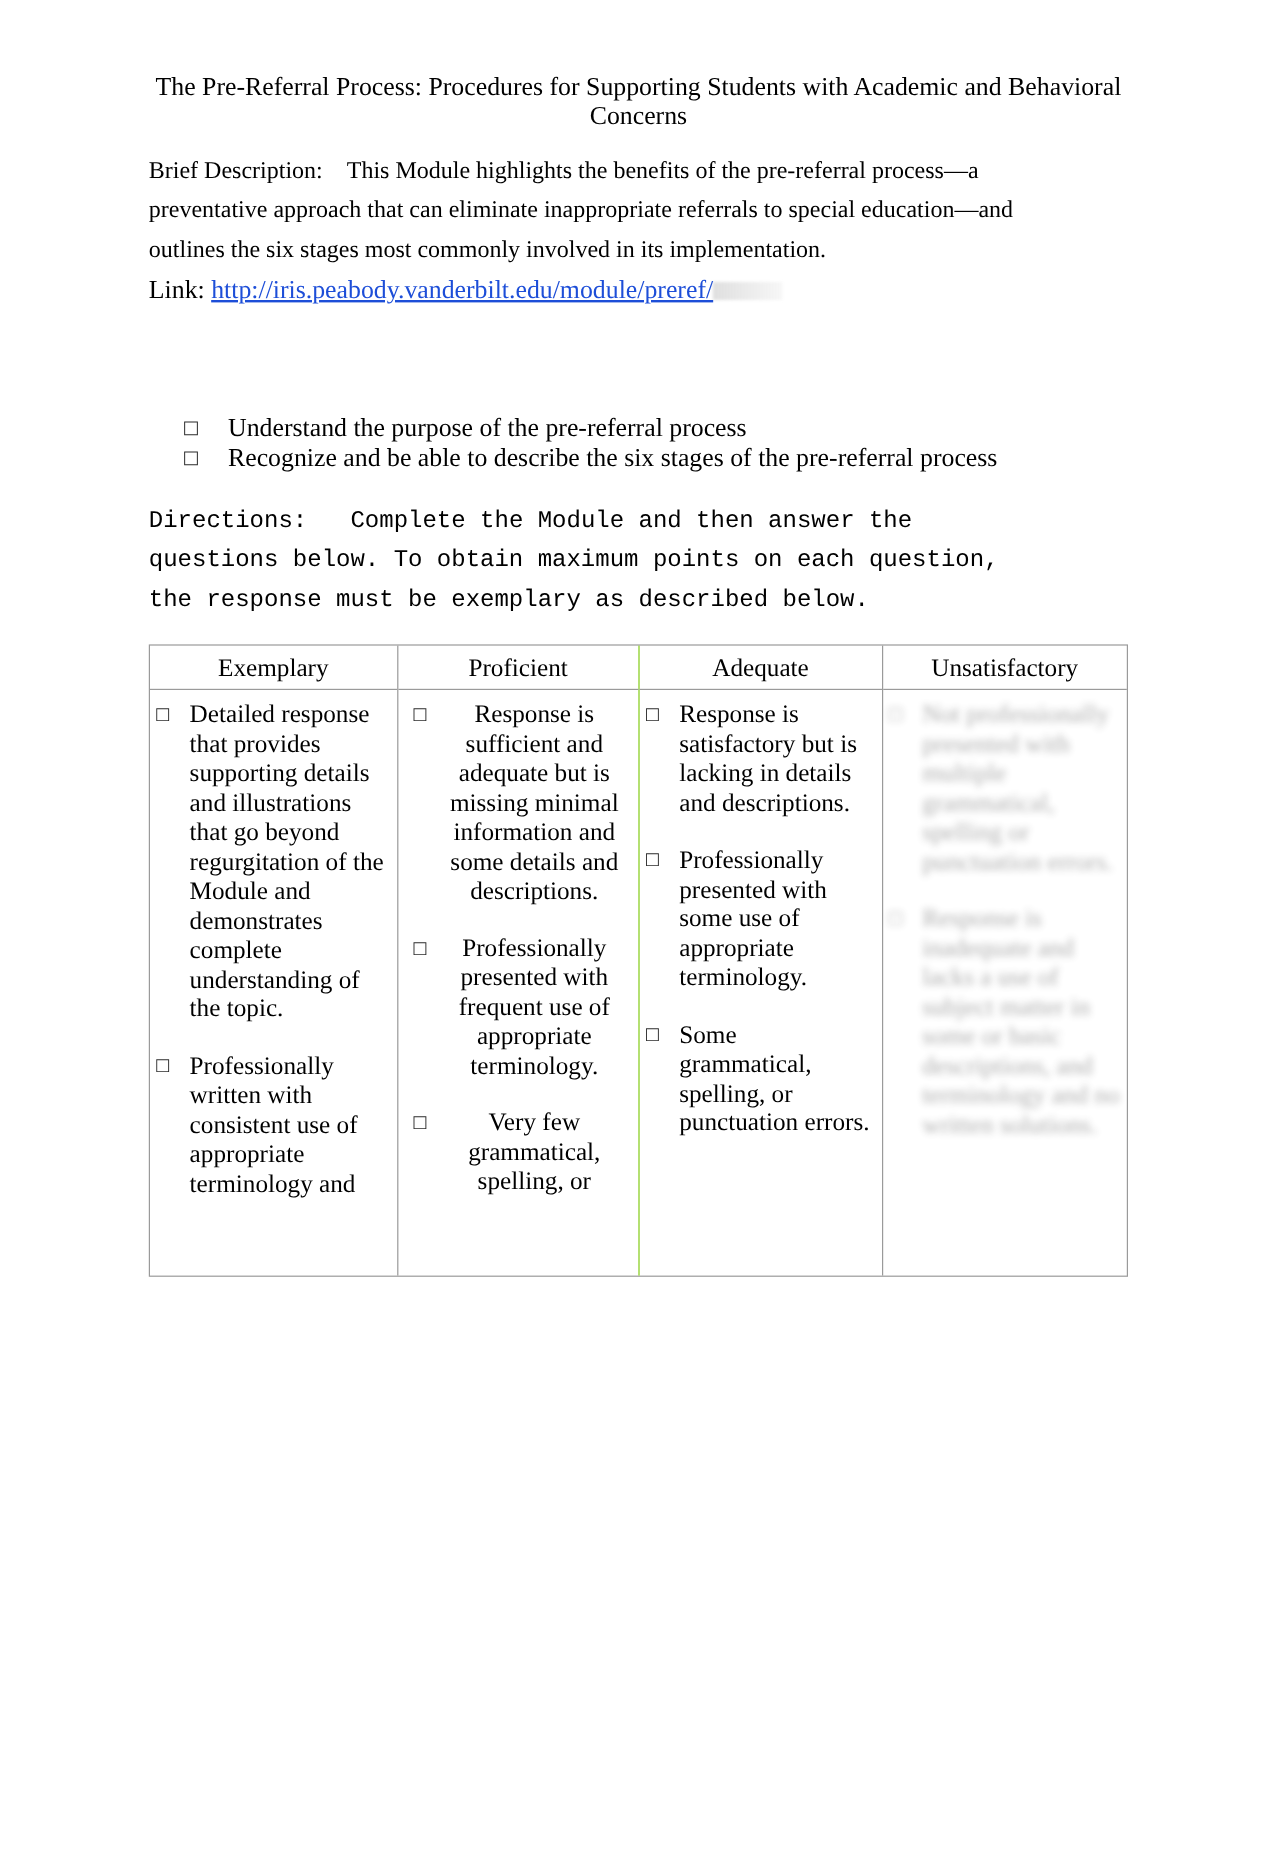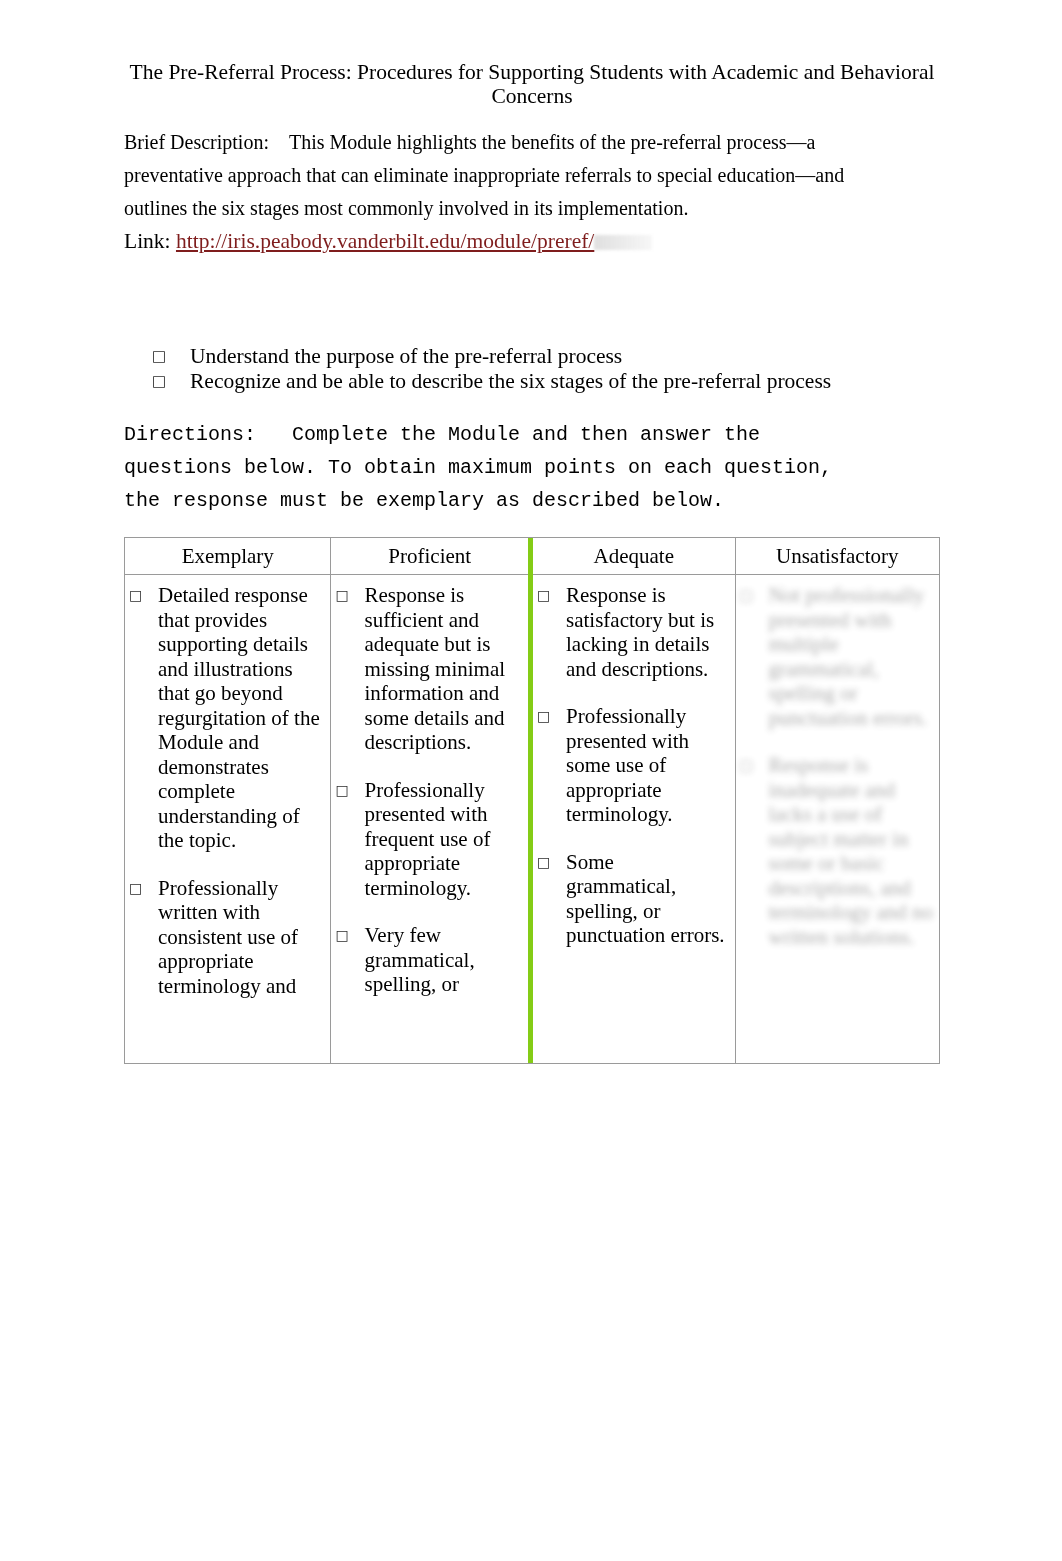--- a/index.html
+++ b/index.html
@@ -39,21 +39,21 @@
   }
   .brief { top: 126px; }
   .linkline {
     position: absolute;
     left: 124px;
     top: 229px;
     font-size: 21.5px;
     line-height: 24.5px;
   }
   .link-url {
-    color: #7f1d1d;
+    color: #1d4ed8;
     text-decoration: underline;
   }
   .link-smudge {
     display: inline-block;
     width: 58px;
     height: 15px;
     vertical-align: -2px;
     background: linear-gradient(to right, rgba(150,150,150,0.30), rgba(190,190,190,0.12));
     filter: blur(1.4px);
   }
@@ -92,21 +92,21 @@
     height: 527px;
     border: 1px solid #9a9a9a;
     box-sizing: border-box;
     display: flex;
   }
   .col {
     box-sizing: border-box;
     position: relative;
   }
   .col-1 { width: 207px; border-right: 1px solid #9a9a9a; }
-  .col-2 { width: 202px; border-right: 5px solid #84cc16; }
+  .col-2 { width: 202px; border-right: 1px solid #84cc16; text-align: center; }
   .col-3 { width: 203px; border-right: 1px solid #9a9a9a; }
   .col-4 { width: 204px; }
   .col-head {
     height: 36px;
     border-bottom: 1px solid #9a9a9a;
     display: flex;
     align-items: center;
     justify-content: center;
     font-size: 21px;
   }

